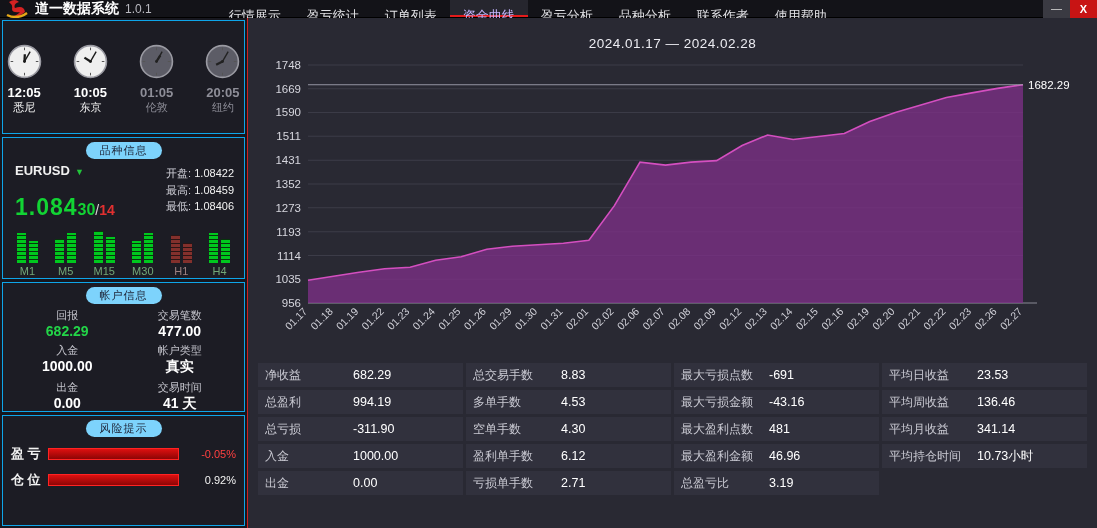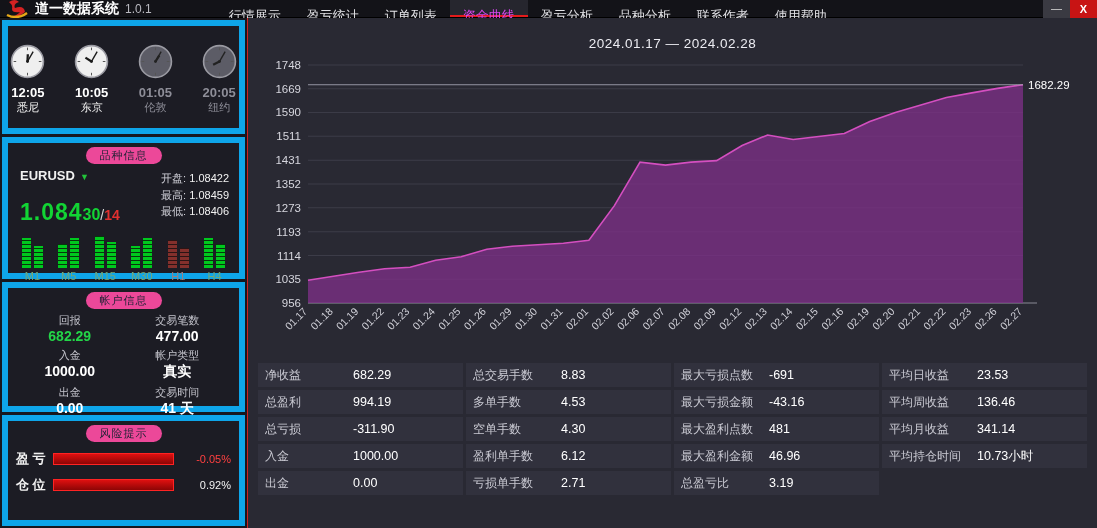--- a/index.html
+++ b/index.html
@@ -8,31 +8,31 @@
 
   .window { width:1097px; height:528px; display:flex; flex-direction:column; }
 
   
   .titlebar { height:18px; background:#131318; display:flex; align-items:stretch; border-bottom:1px solid #000; }
   .logo-wrap { display:flex; align-items:center; padding:0 6px 0 5px; }
   .app-title { color:#fff; font-weight:bold; font-size:14px; align-self:center; }
   .app-version { color:#b9b9c0; font-size:12px; align-self:center; margin-left:6px; }
   .menu { display:flex; margin-left:64px; align-items:stretch; }
   .menu-item { font-size:13px; color:#e2e2e6; padding:7px 13px 5px; cursor:pointer; white-space:nowrap; }
-  .menu-item.active { background:#26262e; color:#d946ef; border-bottom:2px solid #e31b1b; padding-bottom:3px; }
+  .menu-item.active { background:#26262e; color:#c4b5fd; border-bottom:2px solid #e31b1b; padding-bottom:3px; }
   .win-controls { margin-left:auto; display:flex; align-items:flex-start; }
   .btn-min { width:27px; height:18px; background:#3a3a42; color:#ddd; font-size:11px; text-align:center; line-height:16px; cursor:pointer; }
   .btn-close { width:27px; height:18px; background:#c81414; color:#fff; font-size:11px; font-weight:bold; text-align:center; line-height:18px; cursor:pointer; }
 
   
   .content { flex:1; display:flex; min-height:0; }
   .sidebar { width:248px; background:#17171e; border-right:1px solid #cf1f1f;
     display:flex; flex-direction:column; gap:3px; padding:2px; }
-  .panel { border:6px solid #0ea5e9; background:#1c1c24;gap:24px; }
-  .pill { width:fit-content; margin:4px auto 2px; background:#ec4899; color:#1c2133;
+  .panel { border:1px solid #0ea5e9; background:#1c1c24;gap:24px; }
+  .pill { width:fit-content; margin:4px auto 2px; background:#7dd3fc; color:#1c2133;
     font-size:11px; padding:1px 14px; border-radius:9px; letter-spacing:1px; }
 
   
   .clocks { height:114px; display:grid; grid-template-columns:repeat(4,1fr);
     align-items:center; justify-items:center; padding-top:4px; }
   .clock { text-align:center; }
   .clock-time { font-size:13px; font-weight:bold; color:#fff; margin-top:1px; }
   .clock-city { font-size:11px; color:#f2f2f2; }
   .clock.dim .clock-time, .clock.dim .clock-city { color:#8e8e98; }
 

